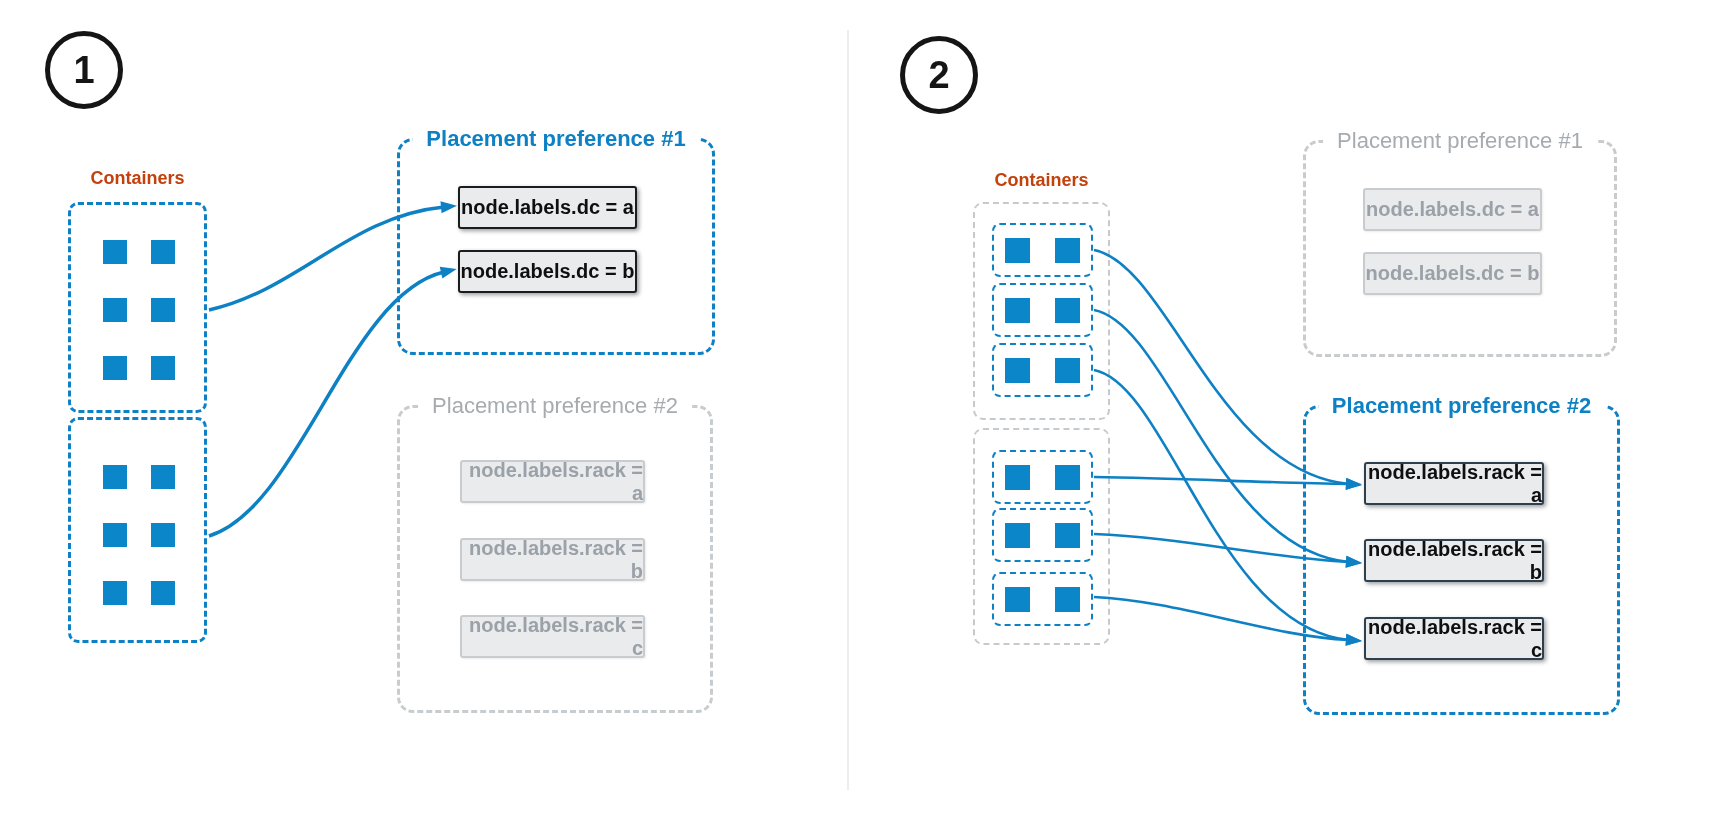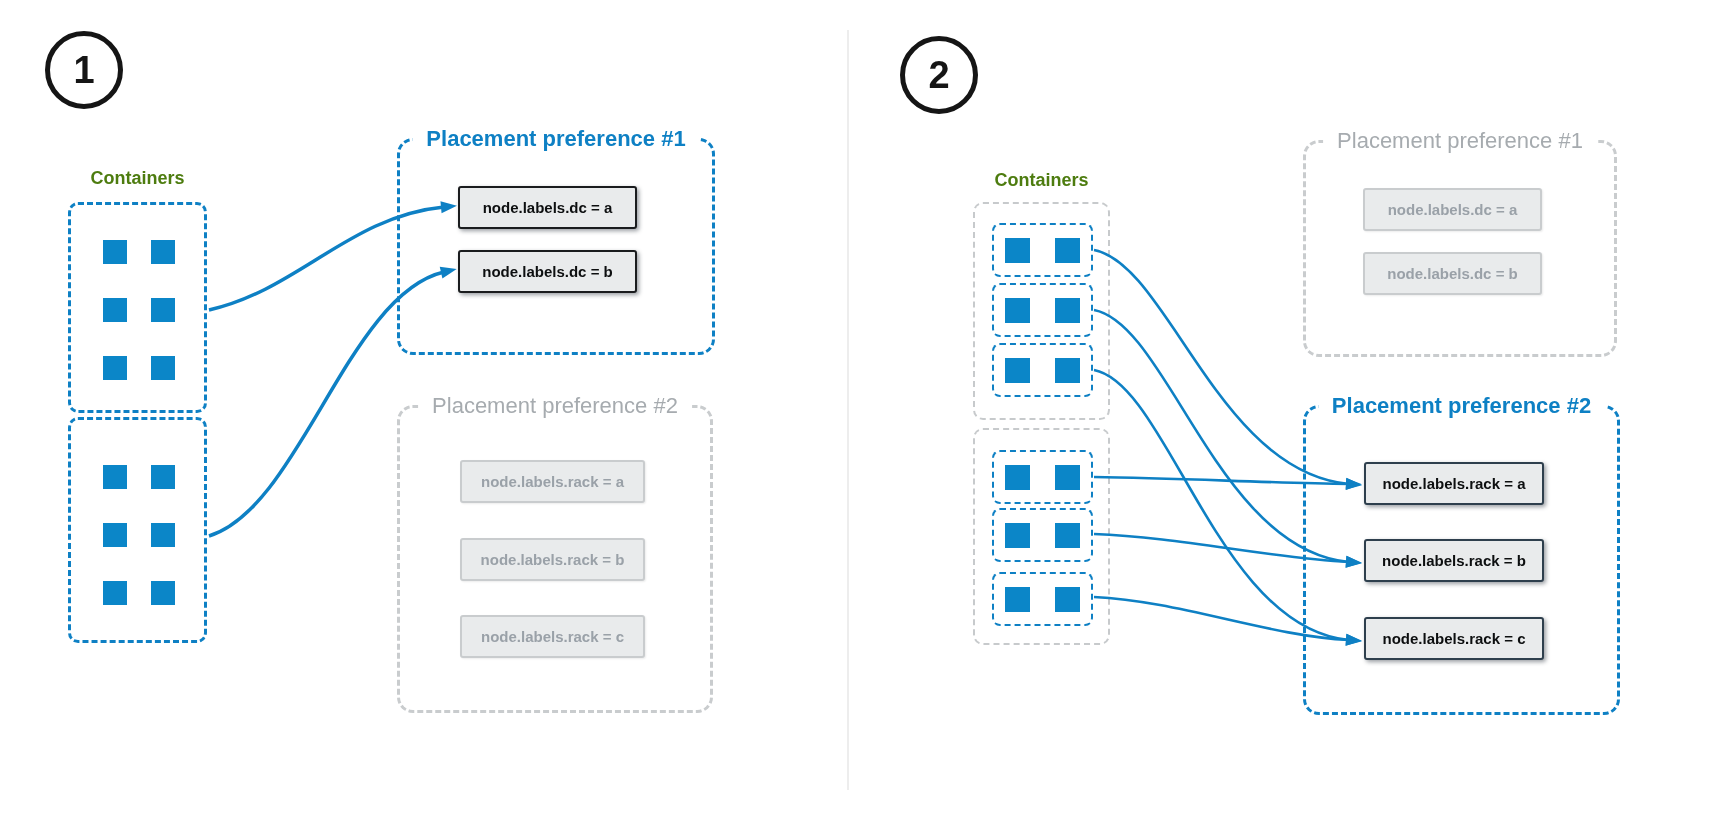--- a/index.html
+++ b/index.html
@@ -13,21 +13,21 @@
   .badge{
     position:absolute;width:68px;height:68px;border:5px solid #151515;border-radius:50%;
     display:flex;align-items:center;justify-content:center;
     font-size:38px;font-weight:bold;color:#151515;background:#fff;
   }
   .badge.b1{left:45px;top:31px;}
   .badge.b2{left:900px;top:36px;}
 
   
   .containers-label{
-    position:absolute;text-align:center;font-size:18px;font-weight:bold;color:#4d7c0f;
+    position:absolute;text-align:center;font-size:18px;font-weight:bold;color:#c2410c;
   }
   .containers-label.p1{left:68px;width:139px;top:168px;}
   .containers-label.p2{left:973px;width:137px;top:170px;}
 
   
   .group{
     position:absolute;border:3px dashed #0e80c4;border-radius:10px;
     display:grid;grid-template-columns:repeat(2,24px);grid-auto-rows:24px;
     column-gap:24px;row-gap:34px;box-sizing:border-box;
   }
@@ -59,21 +59,21 @@
   .pref.gray .title{color:#a6abaf;font-weight:normal;}
   .p1pref1{left:397px;top:138px;width:312px;height:211px;}
   .p1pref2{left:397px;top:405px;width:310px;height:302px;}
   .p2pref1{left:1303px;top:140px;width:308px;height:211px;}
   .p2pref2{left:1303px;top:405px;width:311px;height:304px;}
 
   
   .item{
     position:absolute;height:39px;border-radius:3px;background:#e9ebec;
     display:flex;align-items:center;justify-content:center;
-    font-size:15px;box-sizing:content-box;
+    font-size:20px;box-sizing:content-box;text-align:right;
   }
   .item.active1{border:2px solid #1a1c1e;color:#0d0f10;font-weight:bold;box-shadow:2px 2px 4px rgba(30,40,50,.45);}
   .item.active2{border:2px solid #2e3f4d;color:#0d0f10;font-weight:bold;box-shadow:2px 2px 4px rgba(30,40,50,.45);}
   .item.off{border:2px solid #c9ccce;color:#9aa1a8;font-weight:600;box-shadow:1px 1px 2px rgba(0,0,0,.08);}
 
   .arrows{position:absolute;left:0;top:0;pointer-events:none;}
 </style>
 </head>
 <body>
 

